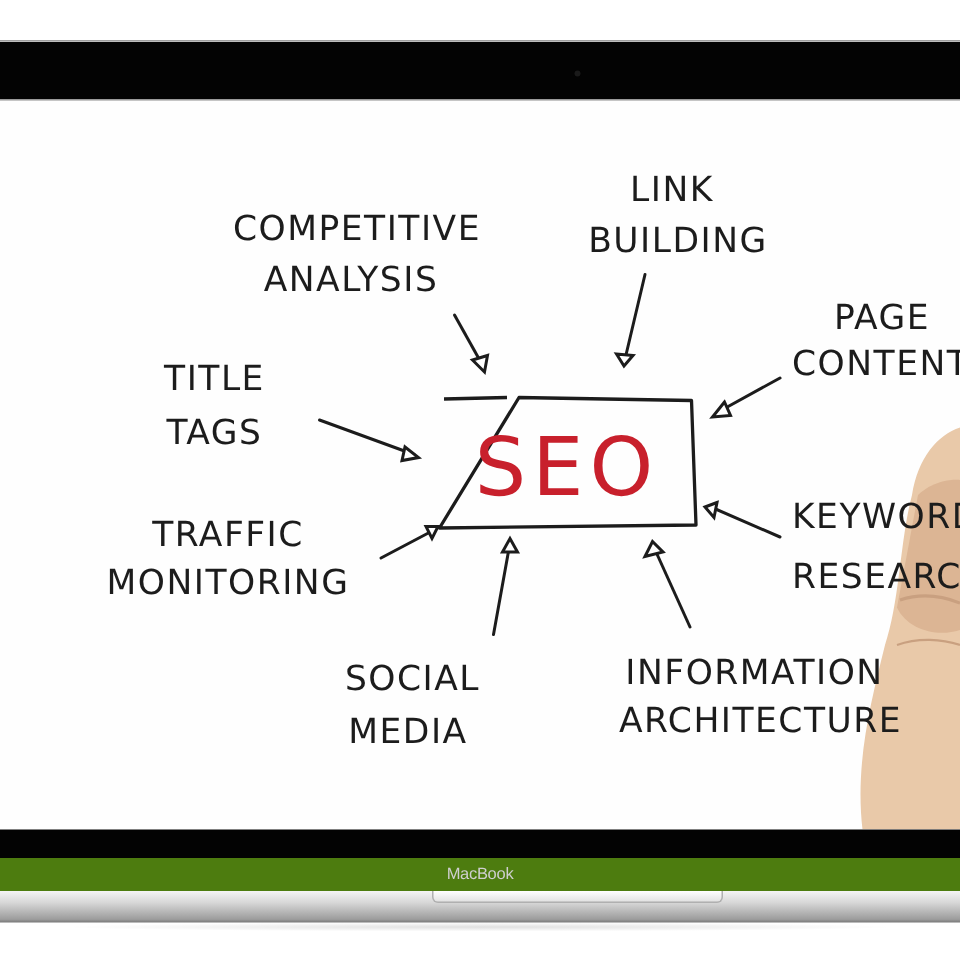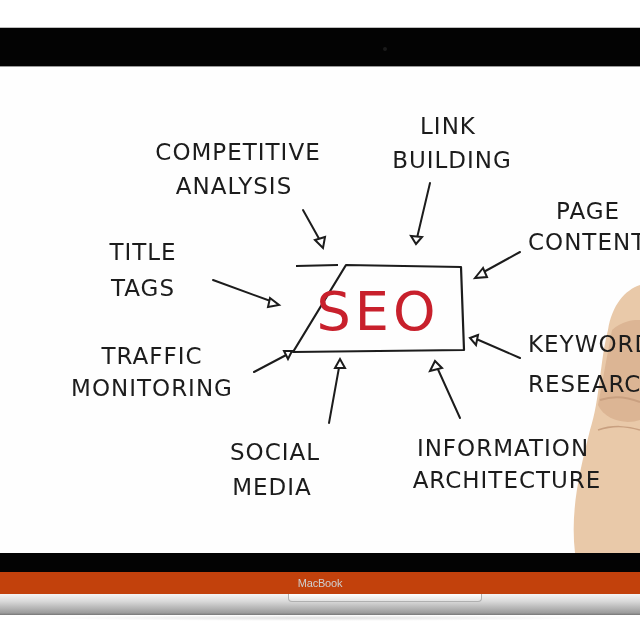--- a/index.html
+++ b/index.html
@@ -3,21 +3,21 @@
 <meta charset="utf-8">
 <style>
   html, body { margin:0; padding:0; }
   body { width:640px; height:640px; background:#ffffff; position:relative; overflow:hidden;
          font-family: "DejaVu Sans", sans-serif; }
   .top-bezel { position:absolute; left:0; top:27px; width:640px; height:40px; background:#030303;
                border-top:1px solid #bdbdbd; border-bottom:1px solid #9a9a9a; box-sizing:border-box; }
   .camera { position:absolute; left:383px; top:19px; width:4px; height:4px; border-radius:50%; background:#1a1a1a; }
   .screen { position:absolute; left:0; top:67px; width:640px; height:486px; background:#fefefe; overflow:hidden; }
   .bottom-bezel { position:absolute; left:0; top:553px; width:640px; height:20px; background:#030303; }
-  .label-strip { position:absolute; left:0; top:572px; width:640px; height:22px; background:#c2410c;
+  .label-strip { position:absolute; left:0; top:572px; width:640px; height:22px; background:#4d7c0f;
                  display:flex; justify-content:center; align-items:center; }
   .brand { color:#cfcfcf; font-size:11px; font-family:"Liberation Sans", sans-serif; letter-spacing:-0.2px; }
   .base { position:absolute; left:0; top:594px; width:640px; height:21px;
           background:linear-gradient(#f4f4f4 0%, #d9d9d9 35%, #9c9c9c 90%, #777 100%); }
   .notch { position:absolute; left:288px; top:594px; width:194px; height:8px;
            background:linear-gradient(#ffffff,#e2e2e2); border-radius:0 0 4px 4px;
            border:1px solid #b0b0b0; border-top:none; box-sizing:border-box; }
   .shadow { position:absolute; left:40px; top:615px; width:560px; height:6px;
             background:radial-gradient(ellipse at center, rgba(0,0,0,0.12), rgba(0,0,0,0) 70%); }
   .hand-text { font-family:"DejaVu Sans", sans-serif; fill:#1c1c1c; font-size:23px; letter-spacing:1px; }

